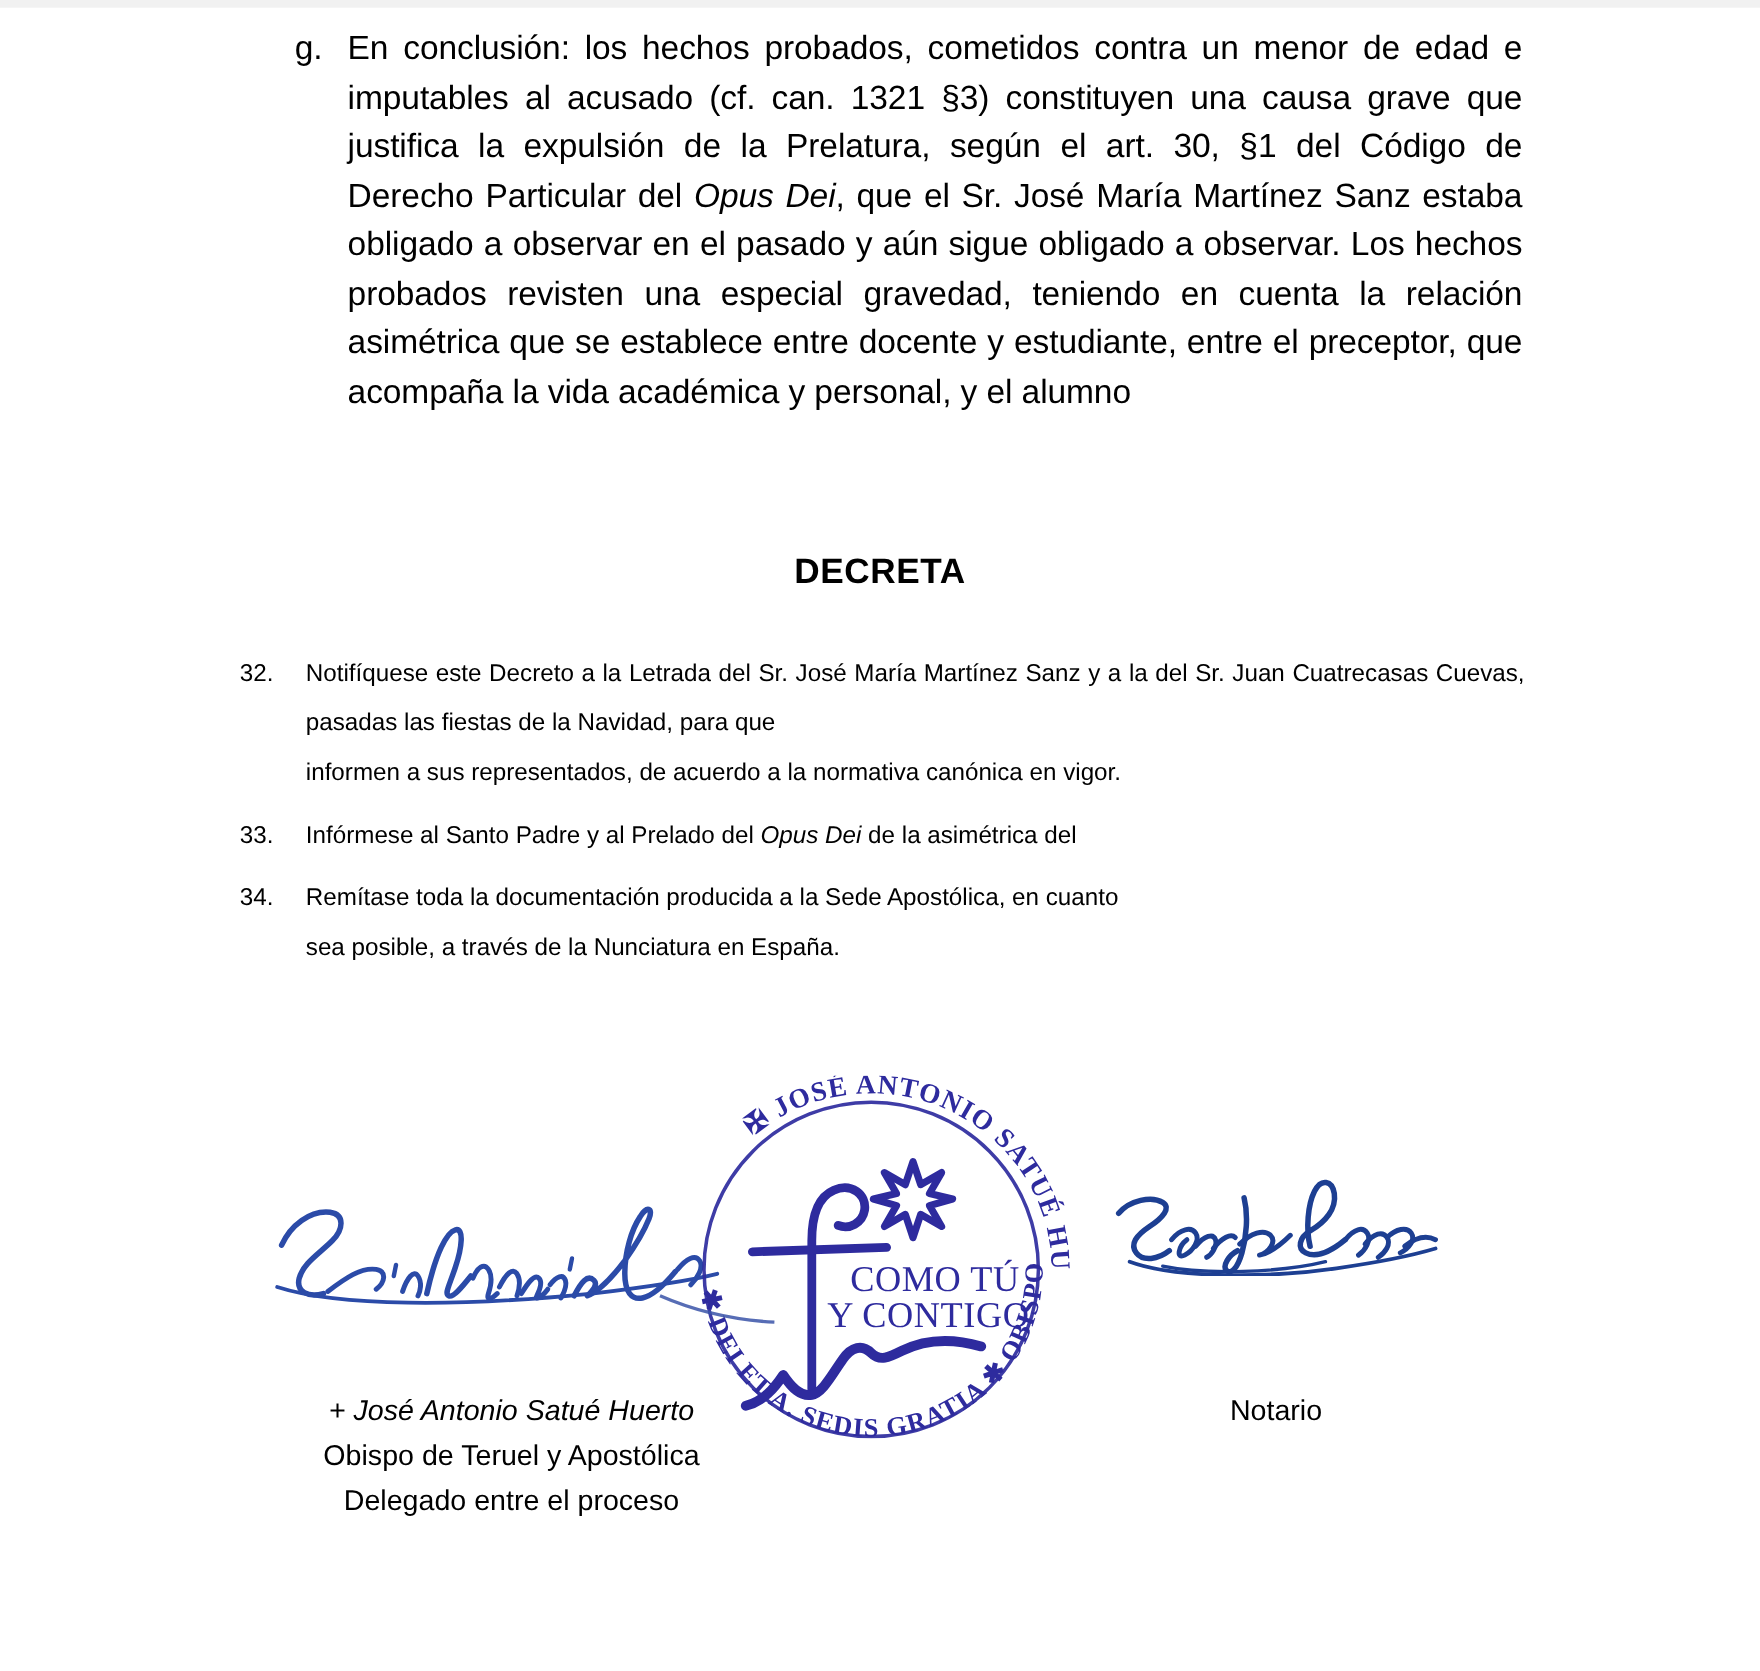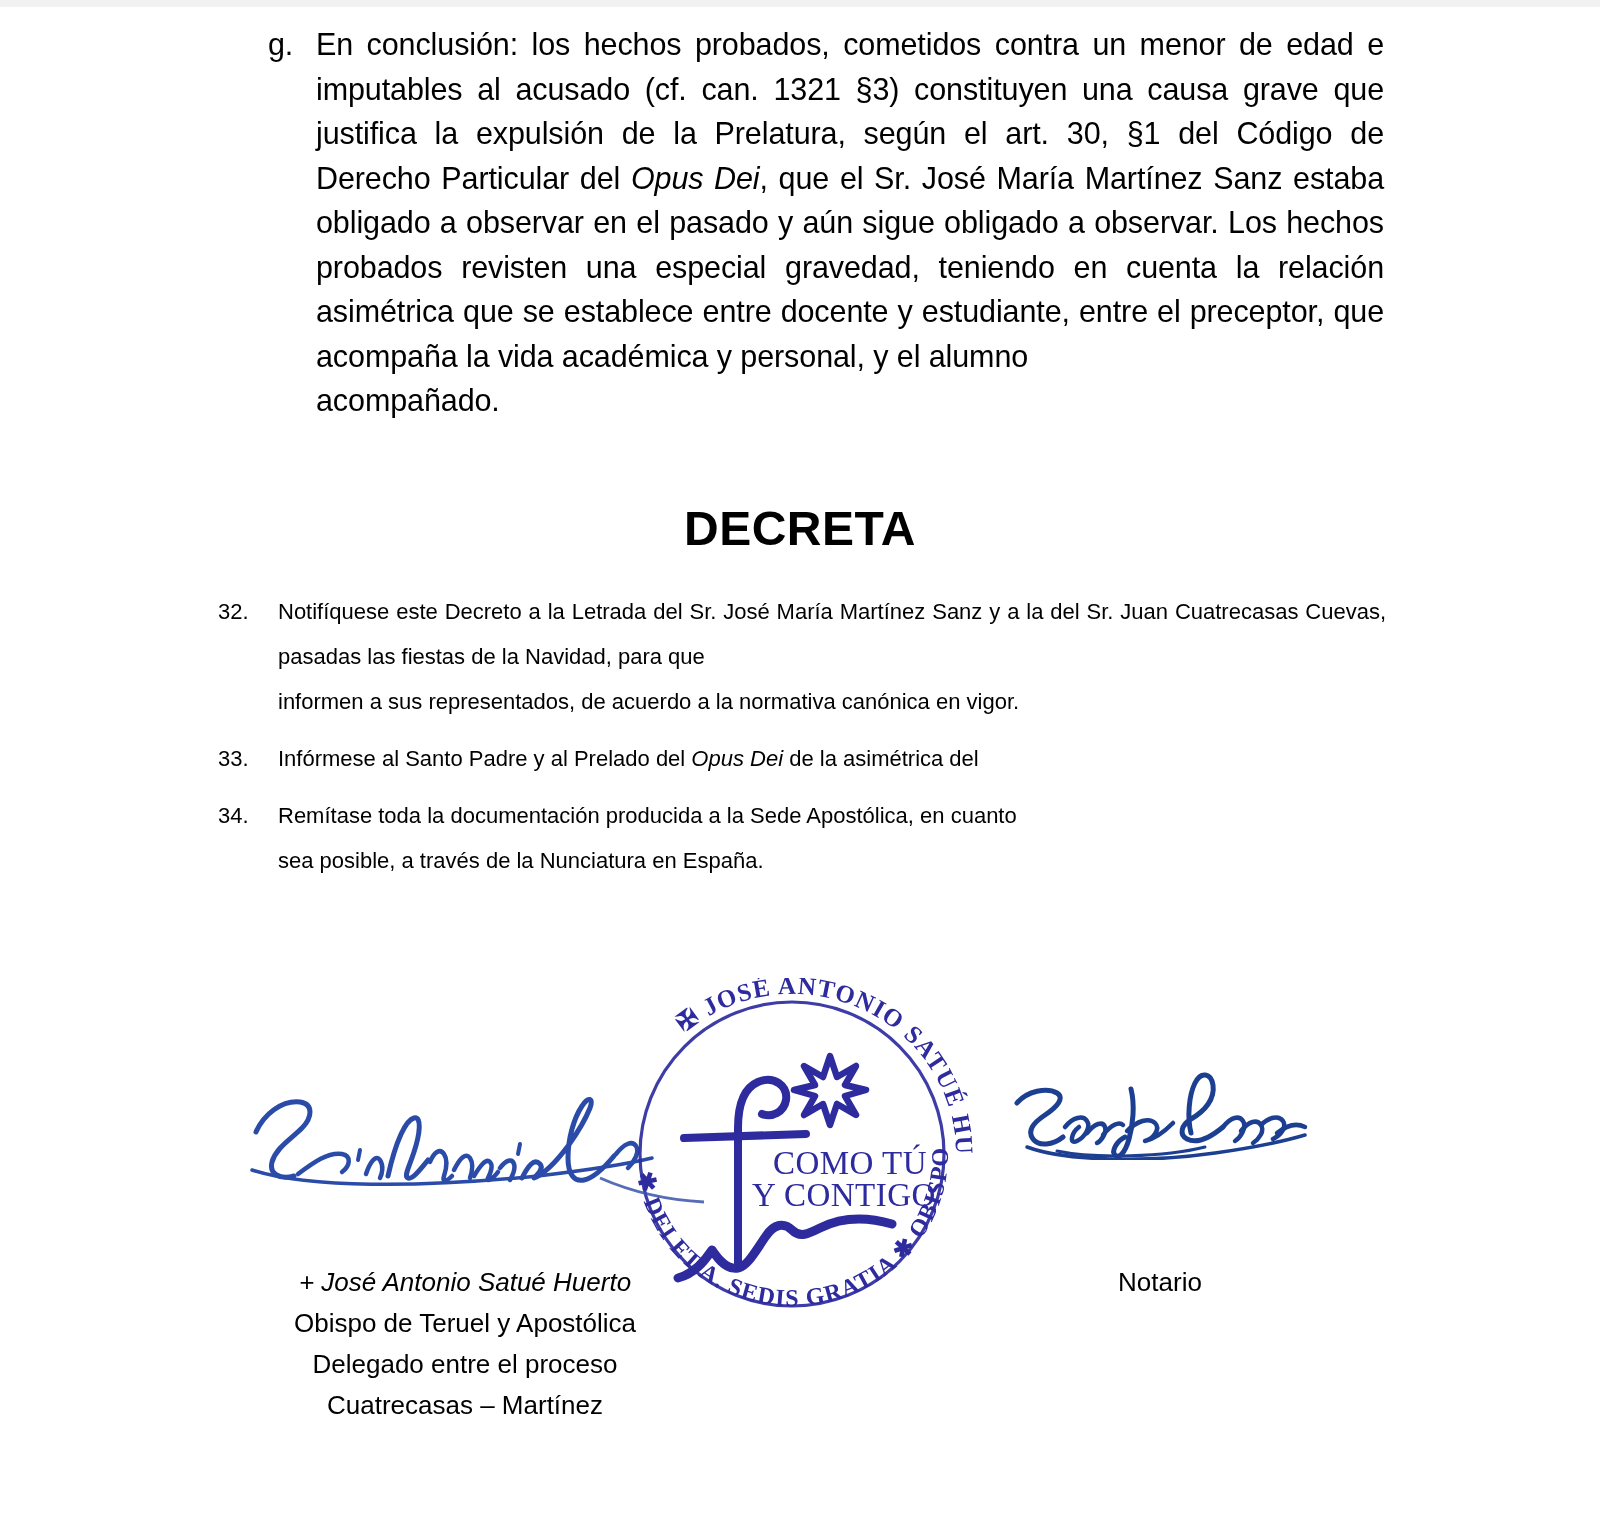--- a/index.html
+++ b/index.html
@@ -72,21 +72,21 @@
     font-style: italic;
   }
 
   
   .decreta {
     position: absolute;
     left: 0;
     top: 501px;
     width: 1600px;
     text-align: center;
-    font-size: 48px;
+    font-size: 32px;
     font-weight: bold;
     letter-spacing: 0.5px;
   }
 
   
   .decrees {
     position: absolute;
     left: 218px;
     top: 589px;
     width: 1168px;
@@ -152,21 +152,20 @@
 
 <div class="top-strip"></div>
 
 <div class="page">
 
   <div class="body-text">
     <div class="para">
       <div class="para-marker">g.</div>
       <div class="para-body">
         <span>En conclusión: los hechos probados, cometidos contra un menor de edad e imputables al acusado (cf. can. 1321 §3) constituyen una causa grave que justifica la expulsión de la Prelatura, según el art. 30, §1 del Código de Derecho Particular del </span><em class="it">Opus Dei</em><span>, que el Sr. José María Martínez Sanz estaba obligado a observar en el pasado y aún sigue obligado a observar. Los hechos probados revisten una especial gravedad, teniendo en cuenta la relación asimétrica que se establece entre docente y estudiante, entre el preceptor, que acompaña la vida académica y personal, y el alumno</span>
-        <span class="last-line">acompañado.</span>
       </div>
     </div>
   </div>
 
   <div class="decreta">DECRETA</div>
 
   <div class="decrees">
 
     <div class="para">
       <div class="para-marker num">32.</div>
@@ -267,21 +266,20 @@
         <path d="M86 300 C102 296 112 284 120 272 C128 284 136 292 146 290 C156 288 164 272 174 258 C182 246 192 244 200 252 C208 260 216 256 228 250 C248 240 272 238 300 246" fill="none" stroke="#2e2b9e" stroke-width="9" stroke-linecap="round" stroke-linejoin="round"></path>
 
         <path d="M8 200 C40 214 74 222 112 224" fill="none" stroke="#3a53a8" stroke-width="3" opacity="0.85"></path>
       </svg>
     </div>
 
     <div class="sig-block sig-block-left">
       <div class="name">+ José Antonio Satué Huerto</div>
       <div class="role">Obispo de Teruel y Apostólica</div>
       <div class="role">Delegado entre el proceso</div>
-      <div class="role">Cuatrecasas – Martínez</div>
     </div>
 
     <div class="sig-block sig-block-right">
       <div class="role">Notario</div>
     </div>
 
   </div>
 
 </div>
 

